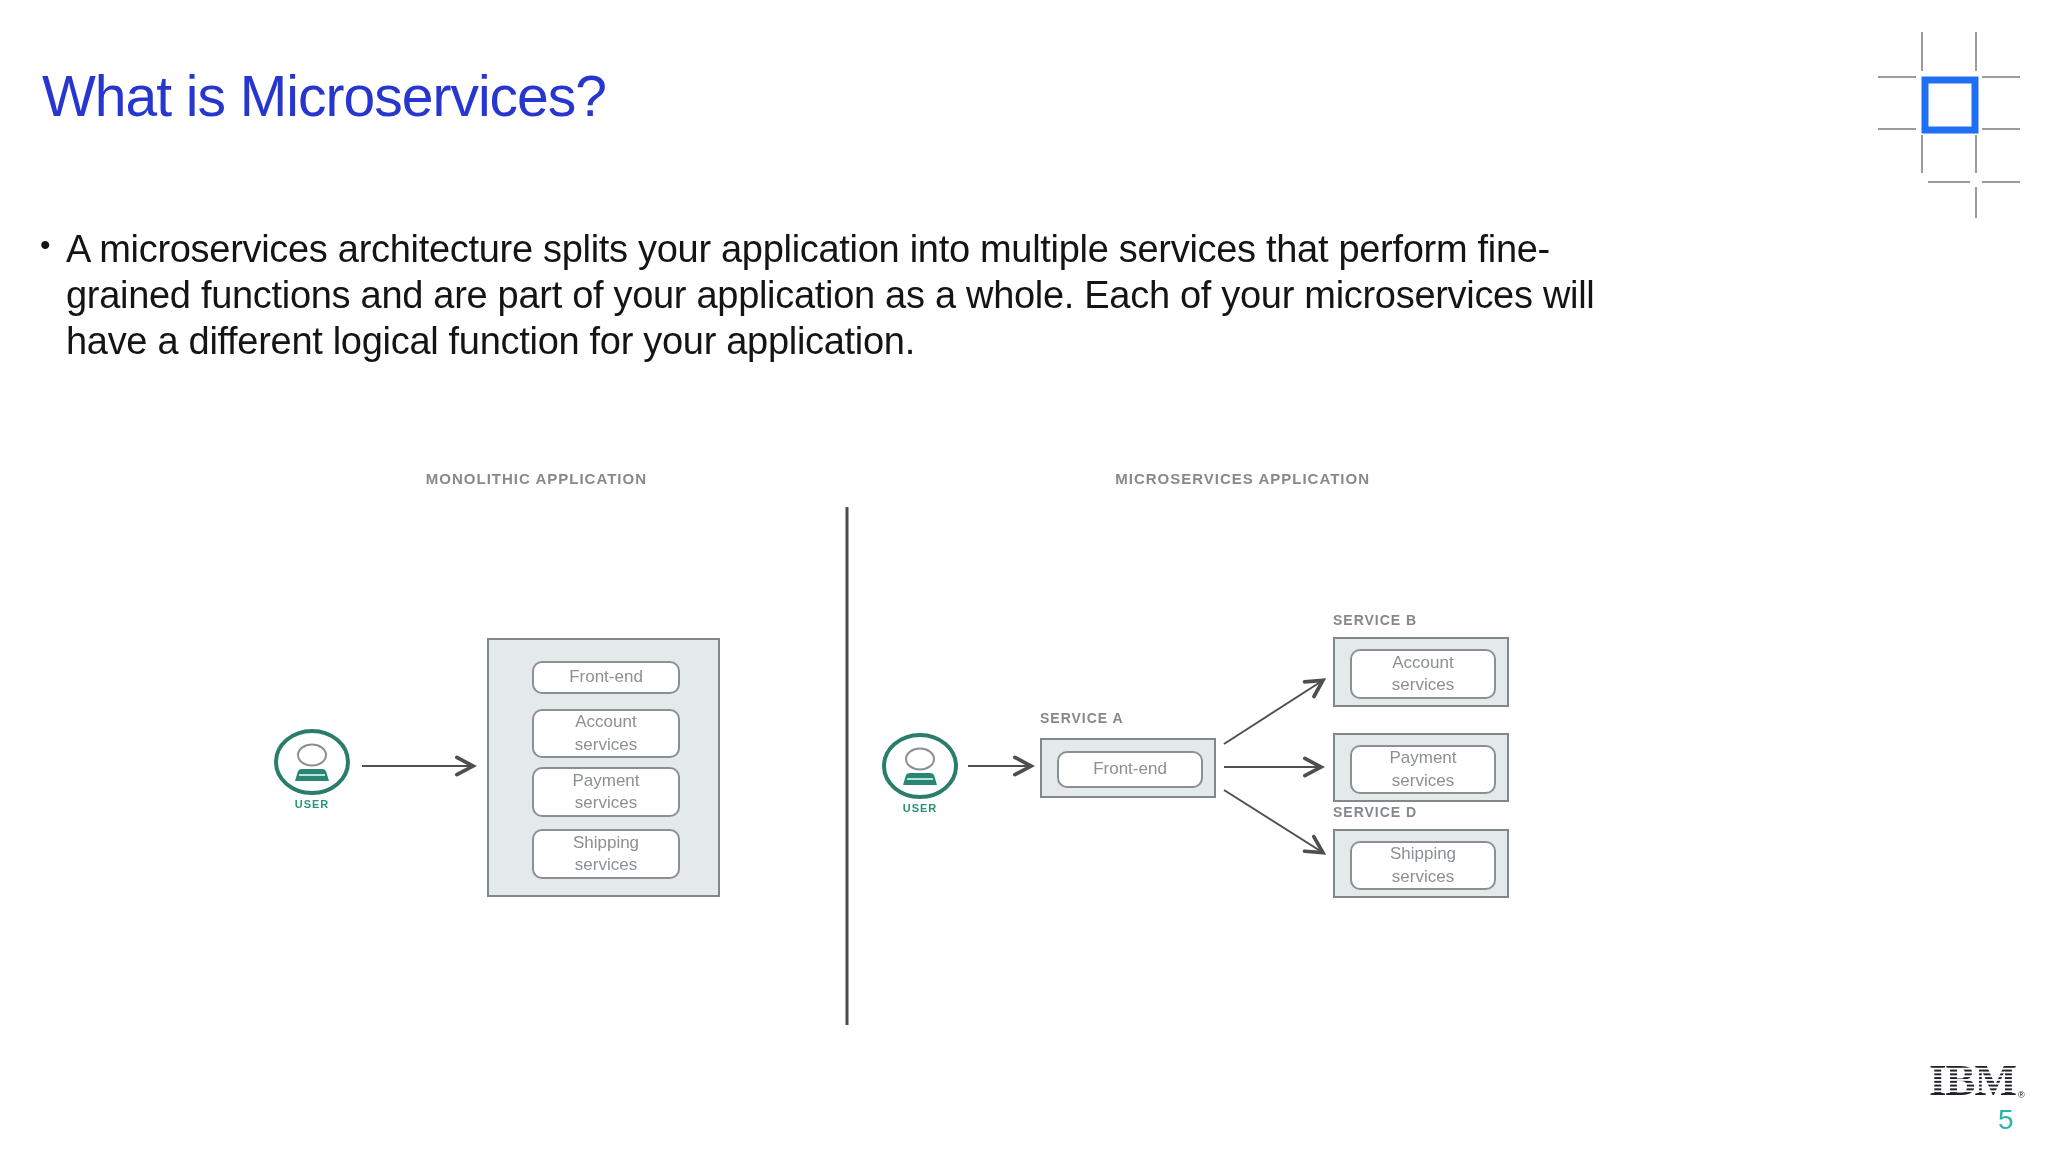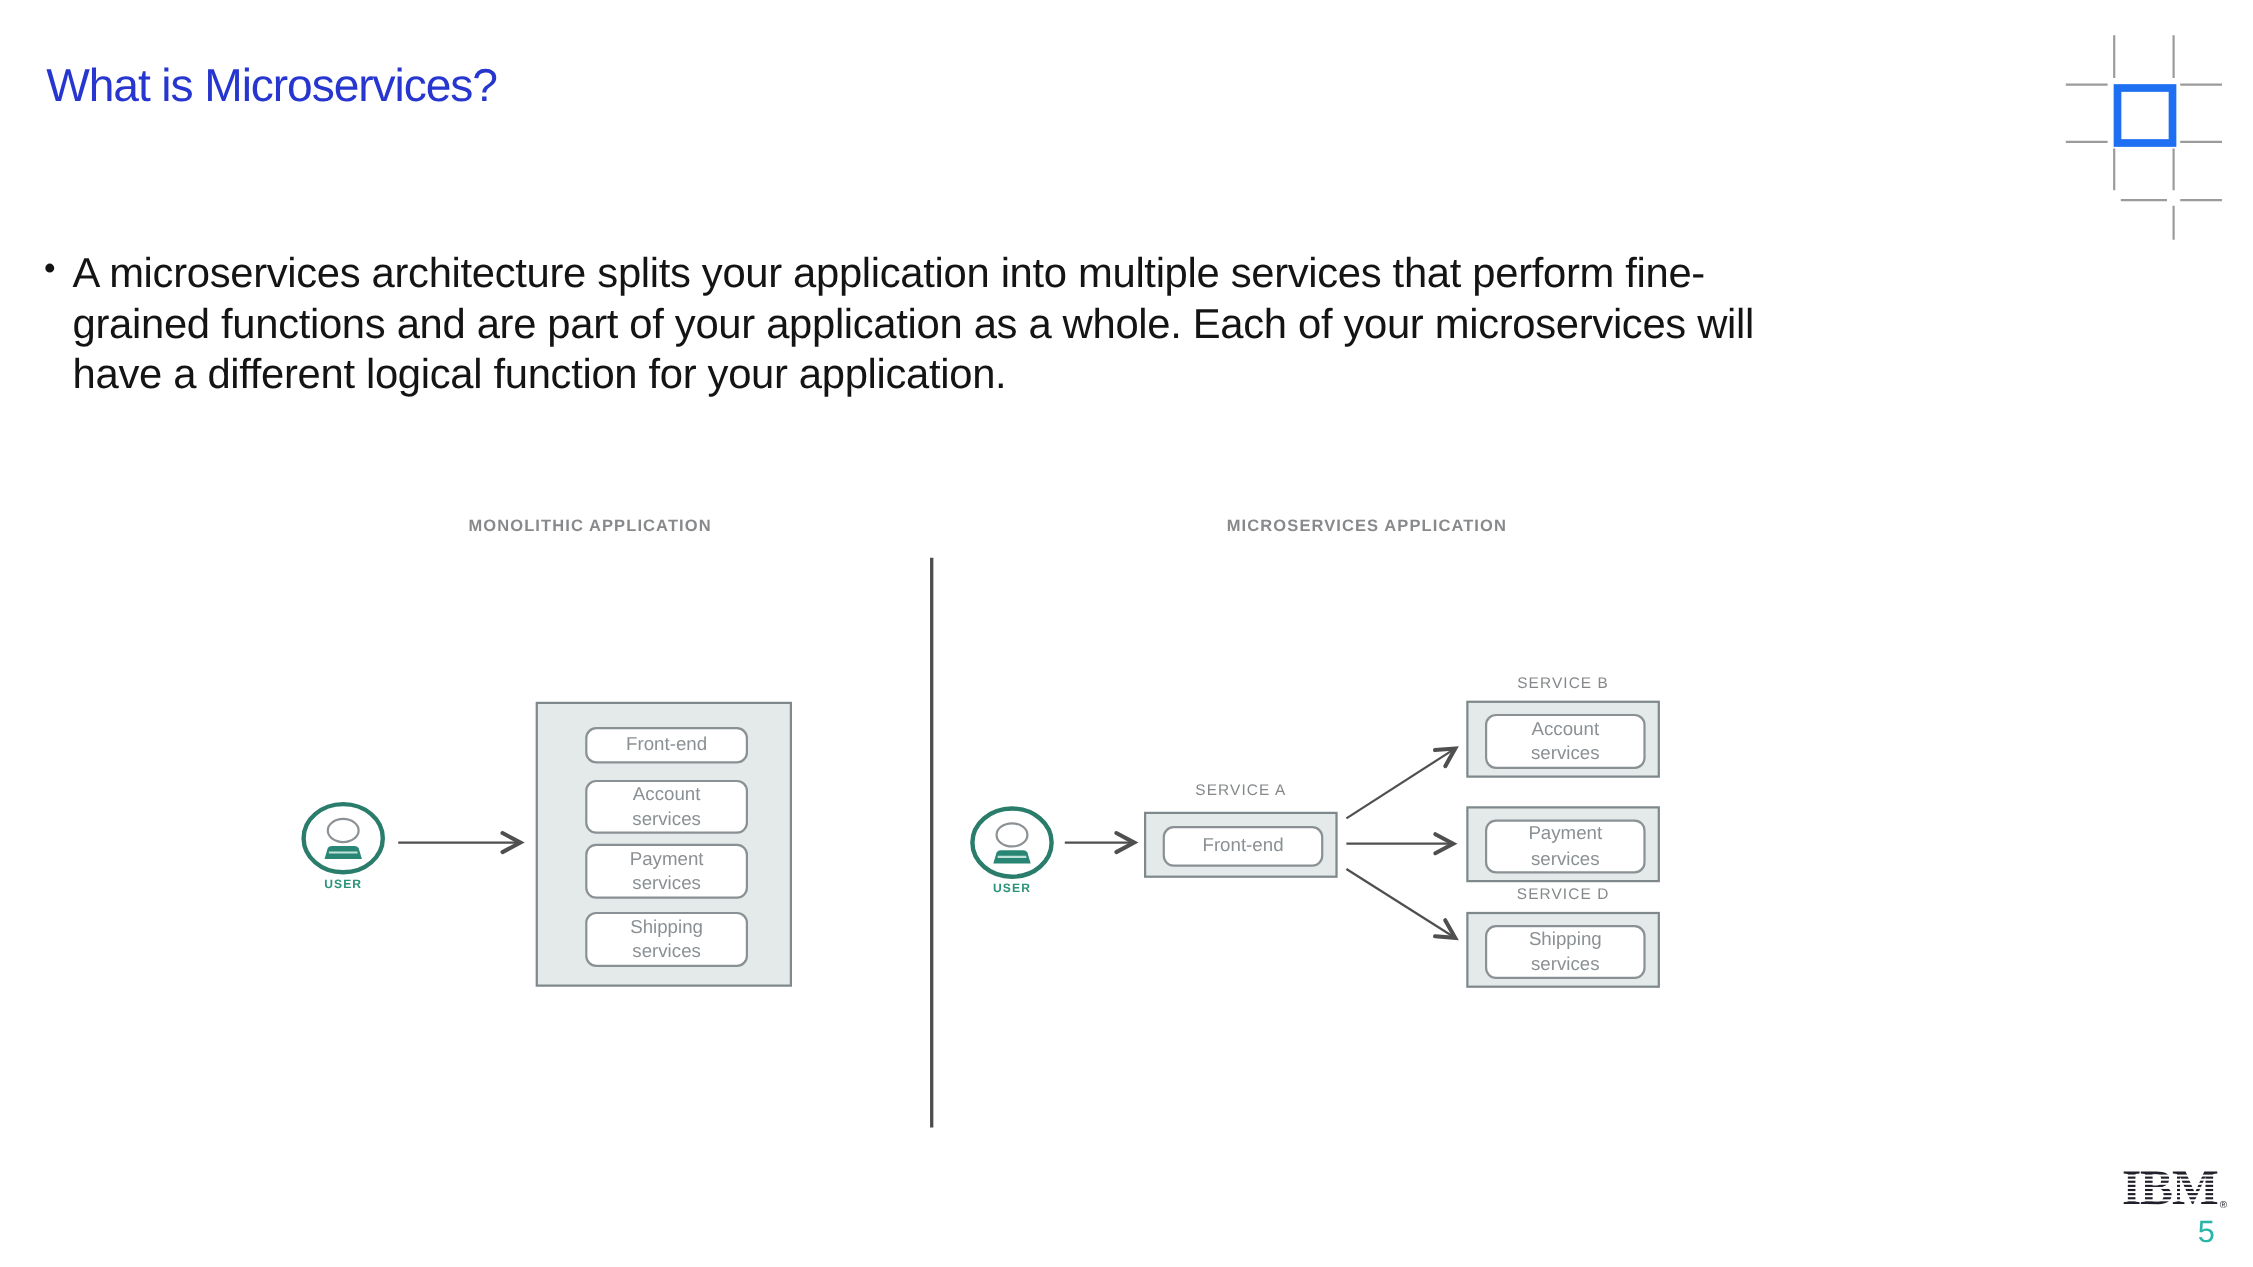--- a/index.html
+++ b/index.html
@@ -2,41 +2,41 @@
 <html><head>
 <meta charset="utf-8">
 <style>
   html,body{margin:0;padding:0;background:#ffffff;}
   .slide{
     position:relative;width:2048px;height:1152px;background:#ffffff;overflow:hidden;
     font-family:"Liberation Sans",sans-serif;color:#141414;
   }
   
   .title{
-    position:absolute;left:42px;top:26px;font-size:42px;line-height:1.15;
+    position:absolute;left:42px;top:26px;font-size:57px;line-height:1.15;
     font-weight:400;color:#2636cf;letter-spacing:-1px;
   }
   
   .bullet-row{position:absolute;left:40px;top:226px;width:1560px;}
   .bullet-glyph{
     position:absolute;left:0;top:2px;font-size:30px;color:#141414;
   }
   .bullet-text{
     margin:0 0 0 26px;font-size:38px;line-height:46px;color:#141414;letter-spacing:-0.3px;
   }
   
   .grid-icon{position:absolute;left:1876px;top:28px;}
   
   .diag-title{
     position:absolute;font-size:15px;font-weight:700;color:#87898b;
     letter-spacing:1px;text-align:right;
   }
   .service-label{
-    position:absolute;font-size:14px;font-weight:400;color:#85888a;
-    letter-spacing:1px;text-align:center;
+    position:absolute;font-size:14px;font-weight:700;color:#85888a;
+    letter-spacing:1px;
   }
   .outer-box{
     position:absolute;background:#e4e9e9;border:2px solid #7f898c;box-sizing:border-box;
   }
   .inner-box{
     position:absolute;background:#ffffff;border:2px solid #8a9194;border-radius:10px;
     box-sizing:border-box;display:flex;align-items:center;justify-content:center;
     font-size:17px;line-height:1.3;color:#8a9094;text-align:center;padding:12px 20px;
   }
   .user-figure{position:absolute;}

